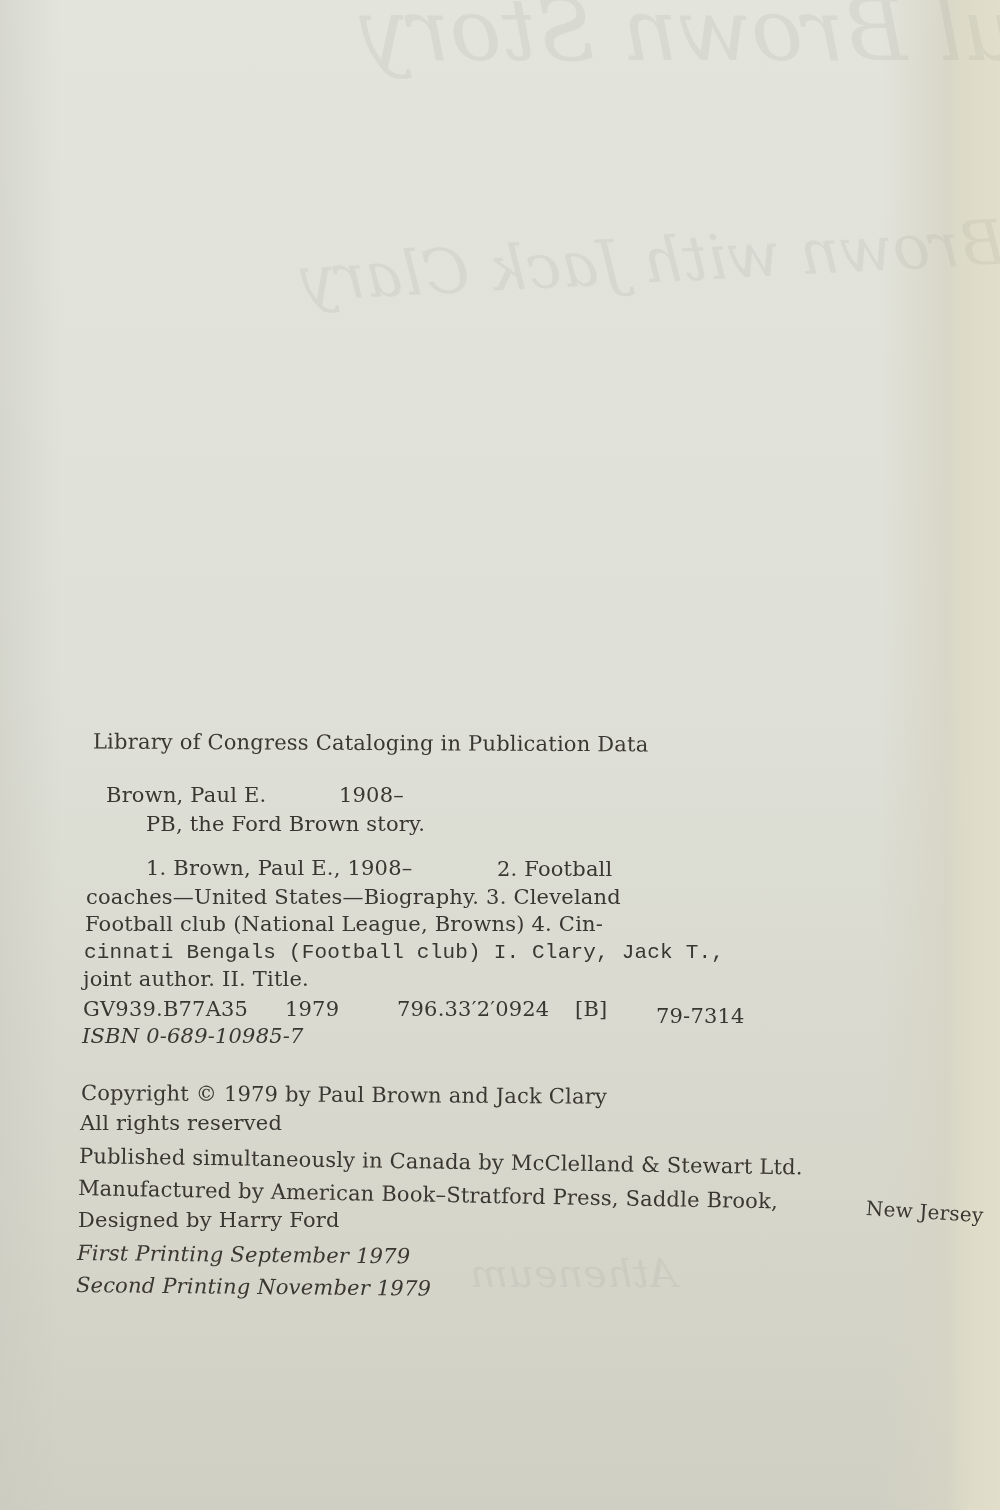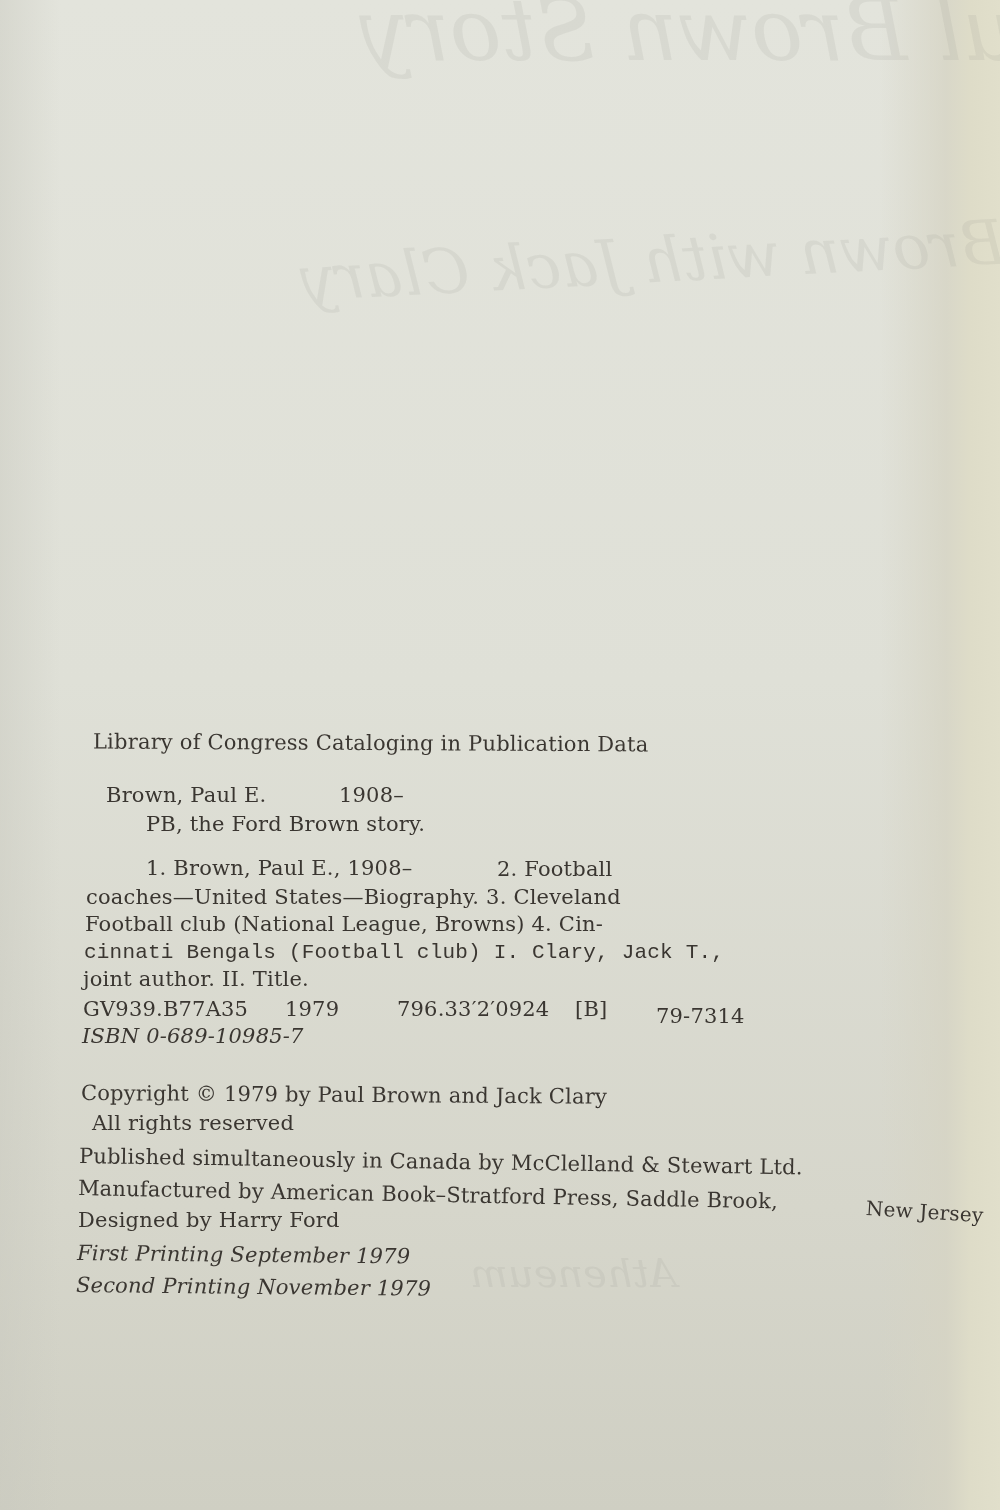--- a/index.html
+++ b/index.html
@@ -79,20 +79,20 @@
   <div class="line" style="left:83px; top:996px;">GV939.B77A35</div>
   <div class="line" style="left:285px; top:996px;">1979</div>
   <div class="line" style="left:397px; top:996px;">796.33′2′0924</div>
   <div class="line" style="left:575px; top:996px;">[B]</div>
   <div class="line" style="left:656px; top:1003px;">79-7314</div>
   <div class="line" style="left:82px; top:1023px;font-style:italic;">ISBN 0-689-10985-7</div>
 </div>
 
 <div class="block">
   <div class="line" style="left:81px; top:1080px; transform:rotate(0.4deg); transform-origin:left;">Copyright © 1979 by Paul Brown and Jack Clary</div>
-  <div class="line" style="left:92px; top:1110px;">All rights reserved</div>
+  <div class="line" style="left:80px; top:1110px;">All rights reserved</div>
   <div class="line" style="left:79px; top:1143px; transform:rotate(0.9deg); transform-origin:left;">Published simultaneously in Canada by McClelland &amp; Stewart Ltd.</div>
   <div class="line" style="left:78px; top:1175px; transform:rotate(1.1deg); transform-origin:left;">Manufactured by American Book–Stratford Press, Saddle Brook,</div>
   <div class="line" style="left:866px; top:1195px; transform:rotate(3.5deg); transform-origin:left; font-size:20px;">New Jersey</div>
   <div class="line" style="left:78px; top:1207px;">Designed by Harry Ford</div>
   <div class="line italic" style="left:77px; top:1240px; transform:rotate(0.6deg); transform-origin:left;">First Printing September 1979</div>
   <div class="line italic" style="left:76px; top:1272px; transform:rotate(0.6deg); transform-origin:left;">Second Printing November 1979</div>
 </div>
 
 </body></html>

